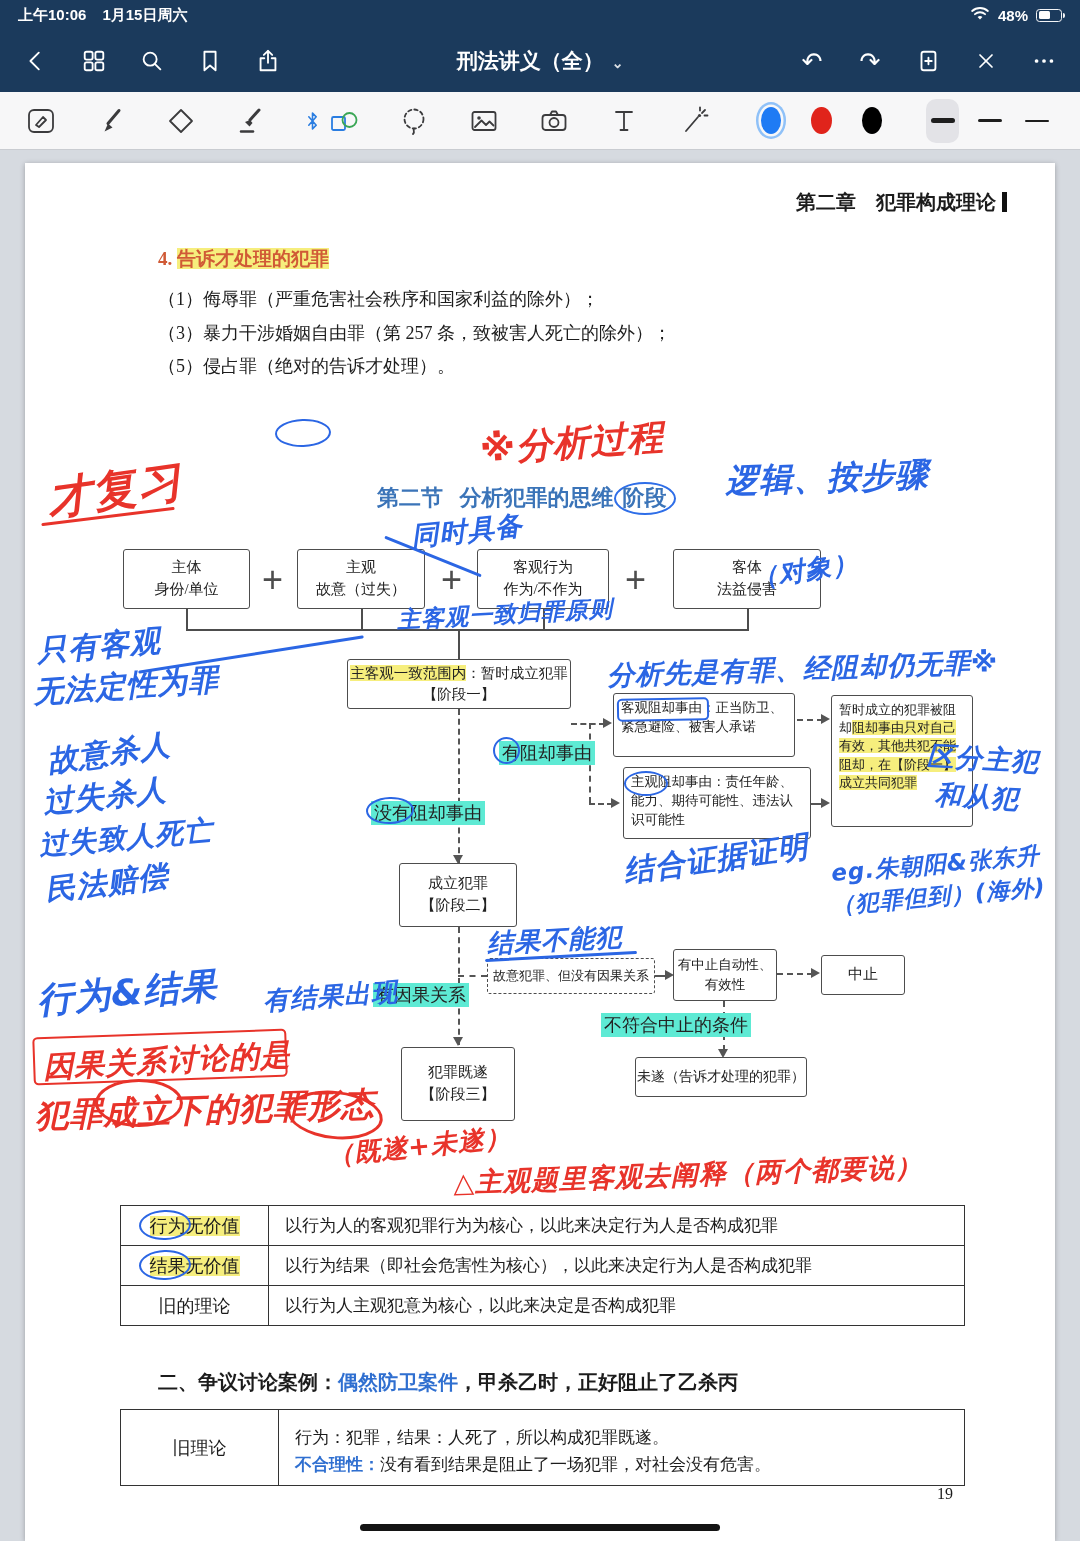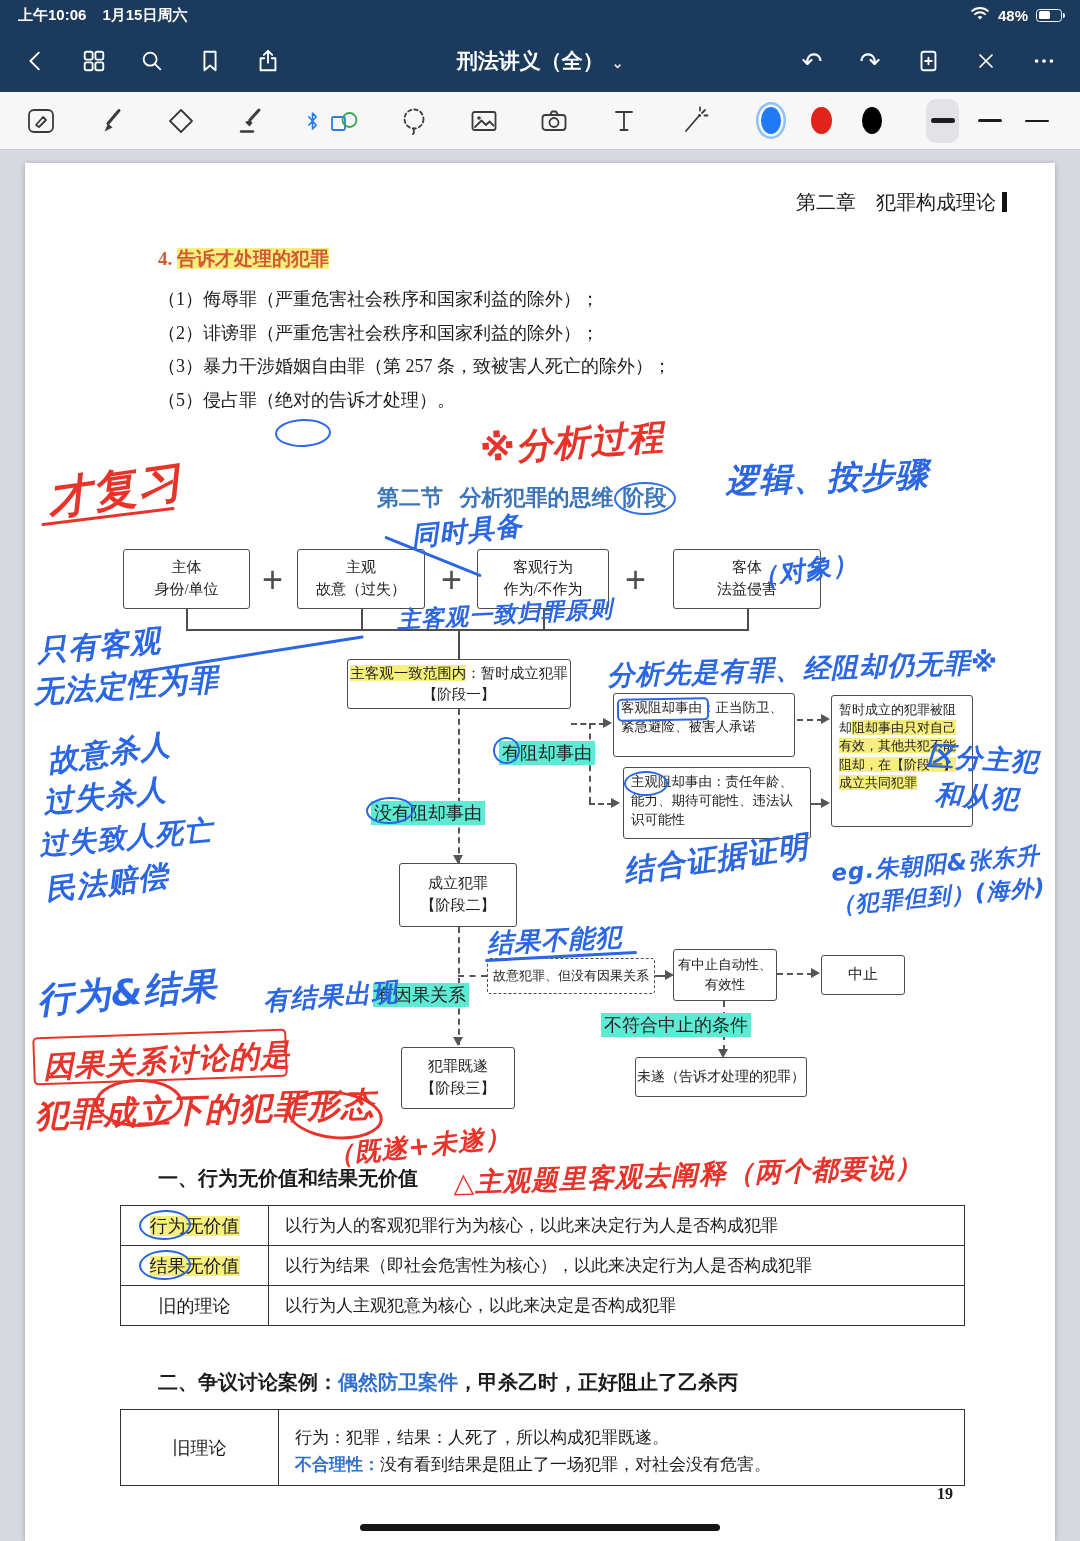--- a/index.html
+++ b/index.html
@@ -32,21 +32,21 @@
   .tool.small{width:16px;margin-right:10px}
   .dot{width:27px;height:27px;border-radius:50%;margin-right:30px;cursor:pointer}
   .dot.selected{box-shadow:0 0 0 2.5px #f7f7f8,0 0 0 5px #8fc1f8}
   .stroke-item{width:44px;height:44px;border-radius:10px;display:flex;align-items:center;justify-content:center;margin-right:14px;cursor:pointer}
   .stroke-item.selected{background:#e3e3e7}
   .stroke-bar{width:24px;border-radius:3px;background:#1e1e1e;display:block}
 
   
   .page{position:absolute;left:25px;top:163px;width:1030px;height:1378px;background:#fff;box-shadow:0 1px 5px rgba(0,0,0,.28)}
   .serif{font-family:"Liberation Serif","DejaVu Serif",serif;color:#1c1c1c}
-  .chapter{font-size:20px;font-weight:normal}
+  .chapter{font-size:20px;font-weight:bold}
   .cursor-bar{display:inline-block;width:5px;height:20px;background:#111;margin-left:6px;vertical-align:-3px}
   .sec4-title{font-size:19px;font-weight:bold;color:#d05a36}
   .hl{background:#f6ee7d}
   .items{font-size:18px;line-height:33.5px;white-space:nowrap}
   .sec2-title{font-size:22px;font-weight:bold;color:#3b74b8;white-space:nowrap}
   .circled{border:2.5px solid #2e6ee8;border-radius:50%;padding:1px 7px 3px}
 
   
   .fbox{position:absolute;border:1.6px solid #4d4d4d;border-radius:3px;background:#fff;display:flex;flex-direction:column;justify-content:center;align-items:center;text-align:center;font-family:"Liberation Serif","DejaVu Serif",serif;color:#222;font-size:15px;line-height:1.45}
   .fbox.sm{font-size:13.5px;line-height:1.4;align-items:flex-start;text-align:left;padding:5px 7px;display:block}
@@ -69,21 +69,21 @@
   .hand-line{position:absolute;height:3px;background:#2b66e4;border-radius:2px}
   .hand-line.red{background:#e8332a}
 
   
   .doc-table{position:absolute;border-collapse:collapse;font-family:"Liberation Serif","DejaVu Serif",serif;color:#1c1c1c}
   .doc-table td{border:1.3px solid #333;font-size:17px}
   .doc-table td.key{width:148px;text-align:center;font-size:18px}
   .doc-table td.val{padding:0 6px 0 16px}
   .sec-head{font-size:20px;font-weight:bold;white-space:nowrap}
   .blue-print{color:#2f6fd0}
-  .pageno{font-size:16px;font-weight:bold}
+  .pageno{font-size:16px;font-weight:normal}
 
   .home-indicator{position:absolute;left:360px;top:1524px;width:360px;height:7px;background:#141414;border-radius:4px;cursor:grab}
 </style>
 </head>
 <body>
 
 <div class="screen">
 
   <header class="topbar">
     <div class="statusbar">
@@ -259,21 +259,20 @@
   <div class="page">
 
     <div class="abs serif chapter" style="right:48px;top:26px"><span>第二章　犯罪构成理论</span><span class="cursor-bar"></span></div>
 
     <div class="abs serif sec4-title" style="left:133px;top:83px">
       <span>4.</span>
       <span class="hl">告诉才处理的犯罪</span>
     </div>
     <div class="abs serif items" style="left:133px;top:120px">
       <div>（1）侮辱罪（严重危害社会秩序和国家利益的除外）；</div>
-      <div>（2）诽谤罪（严重危害社会秩序和国家利益的除外）；</div>
       <div>（3）暴力干涉婚姻自由罪（第 257 条，致被害人死亡的除外）；</div>
       <div>（5）侵占罪（绝对的告诉才处理）。</div>
     </div>
     <div class="oval" style="left:250px;top:256px;width:56px;height:28px;transform:rotate(-2deg)"></div>
 
     <div class="abs serif sec2-title" style="left:352px;top:320px">
       <span>第二节</span>&nbsp;&nbsp;
       <span>分析犯罪的思维</span><span class="circled">阶段</span>
     </div>
 
@@ -363,21 +362,21 @@
       <span>中止</span>
     </div>
 
     <div class="dashv" style="left:698px;top:838px;height:50px"></div>
     <div class="tri-d" style="left:693px;top:886px"></div>
     <div class="flbl" style="left:576px;top:850px">不符合中止的条件</div>
     <div class="fbox" style="left:610px;top:894px;width:172px;height:40px;font-size:14px">
       <span>未遂（告诉才处理的犯罪）</span>
     </div>
 
-    <div class="fbox" style="left:376px;top:884px;width:114px;height:62px">
+    <div class="fbox" style="left:376px;top:884px;width:114px;height:74px">
       <span>犯罪既遂</span>
         <span>【阶段三】</span>
     </div>
 
     <div class="hw hwr" style="left:22px;top:298px;font-size:44px;transform:rotate(-8deg)">才复习</div>
     <div class="hand-line red" style="left:16px;top:352px;width:134px;transform:rotate(-7deg)"></div>
     <div class="hw hwr" style="left:455px;top:256px;font-size:36px;transform:rotate(-4deg)">※分析过程</div>
     <div class="hw hwb" style="left:700px;top:293px;font-size:33px;transform:rotate(-2deg)">逻辑、按步骤</div>
     <div class="hw hwb" style="left:386px;top:350px;font-size:27px;transform:rotate(-6deg)">同时具备</div>
     <div class="hand-line" style="left:356px;top:392px;width:104px;transform:rotate(22deg)"></div>
@@ -401,21 +400,20 @@
     <div class="hw hwb" style="left:462px;top:760px;font-size:26px;transform:rotate(-3deg)">结果不能犯</div>
     <div class="hand-line" style="left:460px;top:792px;width:152px;transform:rotate(-3deg)"></div>
 
     <div class="hw hwr" style="left:18px;top:878px;font-size:30px;transform:rotate(-3deg)">因果关系讨论的是</div>
     <div class="hand-rect" style="left:8px;top:870px;width:254px;height:48px;border-color:#e8332a;transform:rotate(-2deg)"></div>
     <div class="hw hwr" style="left:10px;top:925px;font-size:33px;transform:rotate(-2deg)">犯罪成立下的犯罪形态</div>
     <div class="oval red" style="left:70px;top:916px;width:88px;height:48px"></div>
     <div class="oval red" style="left:262px;top:928px;width:96px;height:48px;transform:rotate(6deg)"></div>
     <div class="hw hwr" style="left:302px;top:966px;font-size:26px;transform:rotate(-6deg)">（既遂+未遂）</div>
 
-    <div class="abs serif sec-head" style="left:133px;top:1002px">一、行为无价值和结果无价值</div>
     <div class="hw hwr" style="left:428px;top:994px;font-size:27px;transform:rotate(-2deg)">△主观题里客观去阐释（两个都要说）</div>
 
     <table class="doc-table" style="left:95px;top:1042px;width:845px">
       <tbody>
           <tr style="height:40px">
         <td class="key"><span class="hl">行为无价值</span></td>
         <td class="val">以行为人的客观犯罪行为为核心，以此来决定行为人是否构成犯罪</td>
       </tr>
       <tr style="height:40px">
         <td class="key"><span class="hl">结果无价值</span></td>

